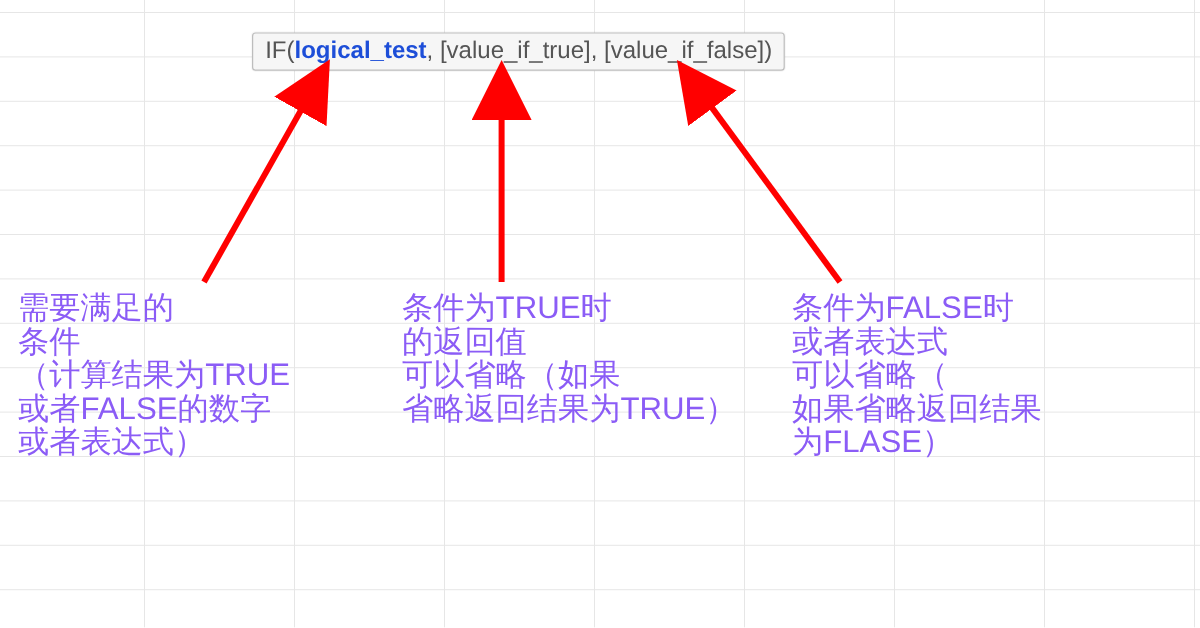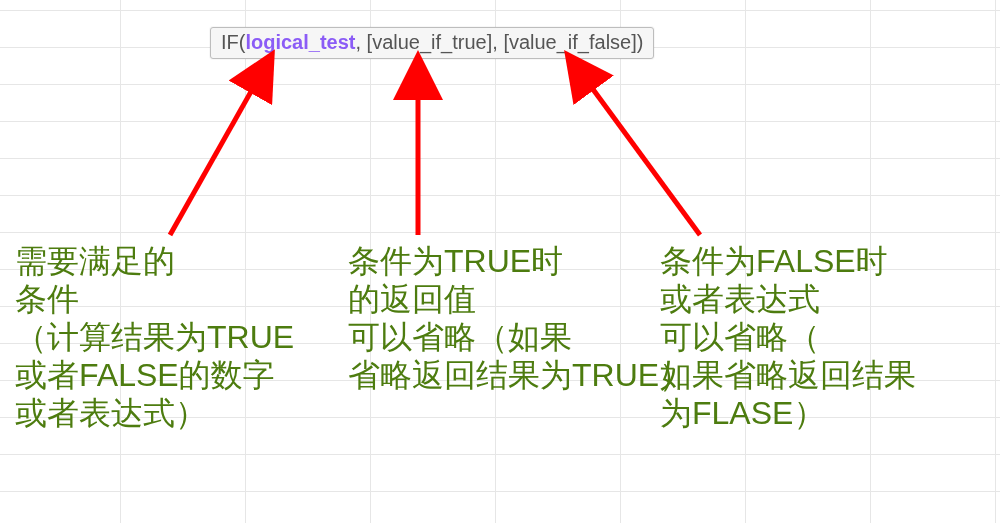--- a/index.html
+++ b/index.html
@@ -27,36 +27,36 @@
     background:#f6f6f6;
     border:1px solid #bdbdbd;
     border-radius:3px;
     color:#555;
     font-family:"Segoe UI",Arial,sans-serif;
     font-size:20px;
     letter-spacing:0;
     box-shadow:0 0 0 1px rgba(0,0,0,.03);
     white-space:nowrap;
   }
-  .tip .bold{font-weight:700;color:#8b5cf6;}
+  .tip .bold{font-weight:700;color:#1d4ed8;}
   
   .arrows{
     position:absolute;inset:0;
     pointer-events:none;
   }
   
   .note{
     position:absolute;
-    color:#4d7c0f;
-    font-size:32px;
-    line-height:38px;
+    color:#8b5cf6;
+    font-size:26px;
+    line-height:28px;
     white-space:pre;
   }
   .note1{left:15px; top:242px;}
-  .note2{left:348px;top:242px;}
+  .note2{left:335px;top:242px;}
   .note3{left:660px;top:242px;}
 </style>
 </head>
 <body>
 
 <div class="grid"></div>
 
 <div class="tip">
   <span>IF(</span><span class="bold">logical_test</span><span>, </span><span>[value_if_true]</span><span>, </span><span>[value_if_false]</span><span>)</span>
 </div>

